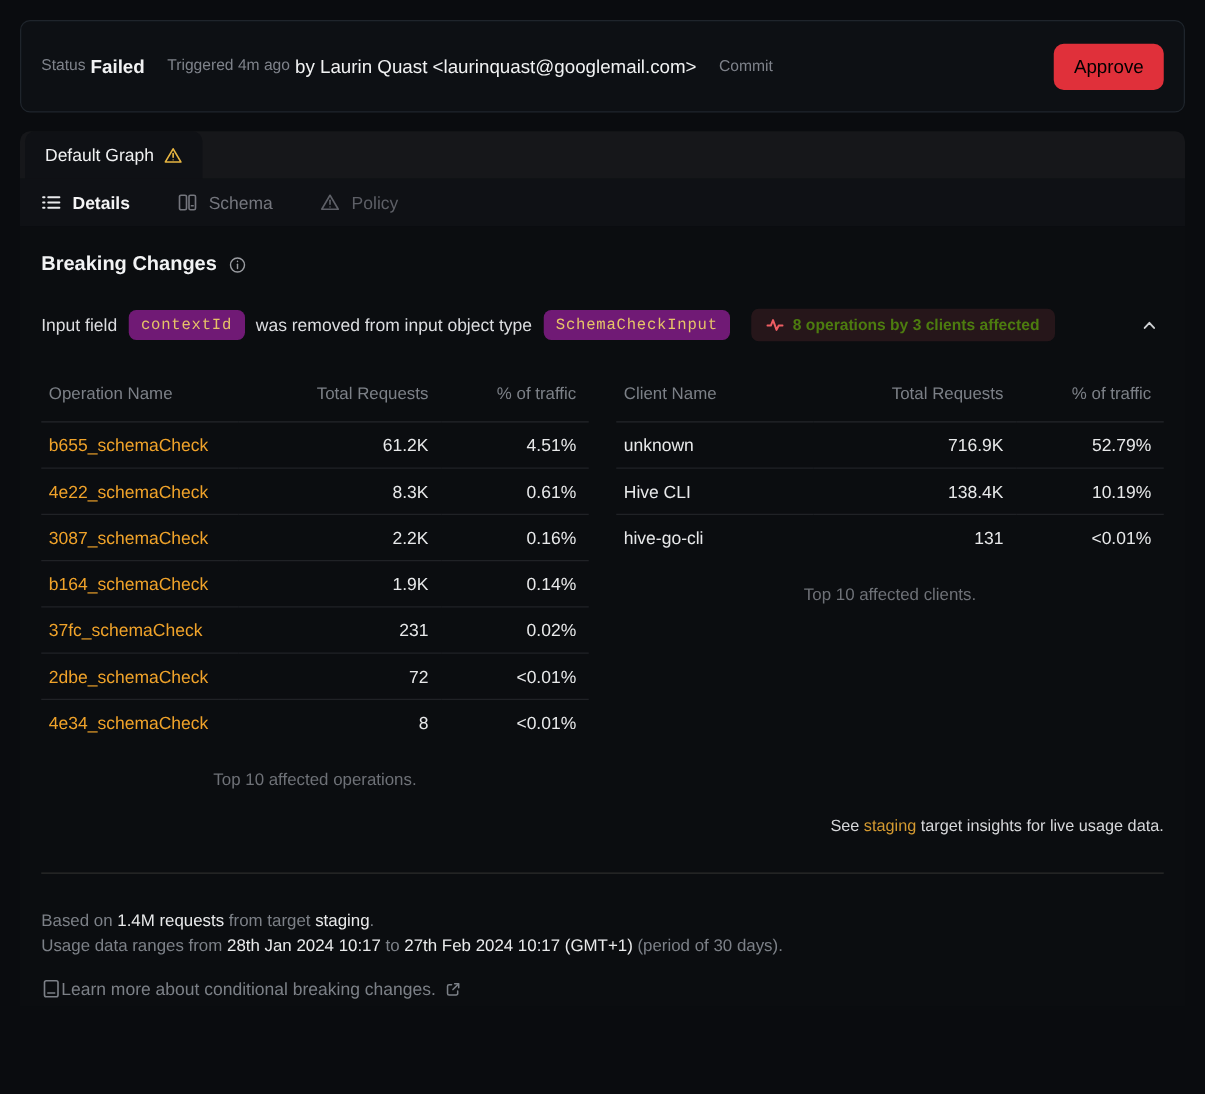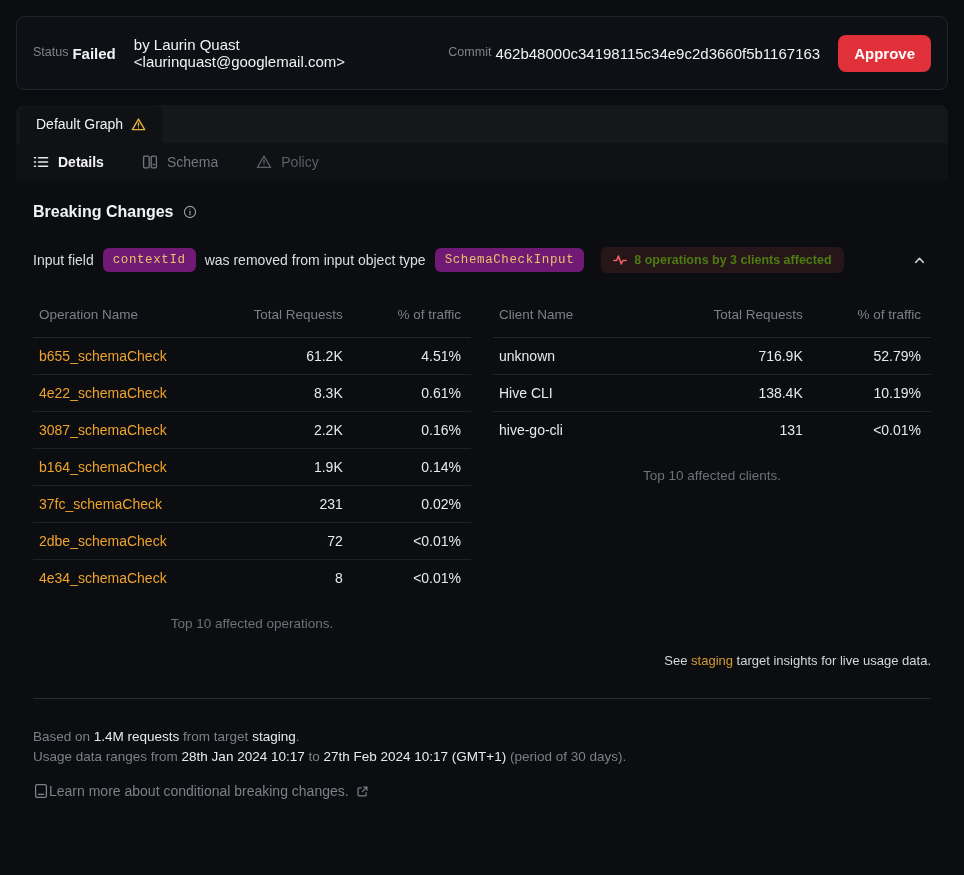--- a/index.html
+++ b/index.html
@@ -23,23 +23,23 @@
     padding:12px 16px;
     height:74px;
   }
   .hc-col { display:flex; flex-direction:row; gap:4px;justify-content:space-between; }
   .hc-label { color:#7e828a; font-size:12.5px; }
   .hc-value { color:#f1f2f3; font-size:15px; }
   .hc-value.strong { font-weight:700; }
   .approve-btn {
     margin-left:auto;
     background:#e0303a;
-    color:#ffffff;
+    color:#000000;
     font-family:"Liberation Sans", sans-serif;
-    font-weight:700;
+    font-weight:400;
     font-size:15px;
     border:none;
     border-radius:8px;
     padding:10px 16px;
     cursor:pointer;
   }
 
   
   .tabstrip {
     margin-top:15px;
@@ -180,25 +180,25 @@
 <body>
 
 <div class="page">
 
   <div class="header-card">
     <div class="hc-col">
       <span class="hc-label">Status</span>
       <span class="hc-value strong">Failed</span>
     </div>
     <div class="hc-col">
+      <span class="hc-label">Triggered 4m ago</span>
       <span class="hc-value">by Laurin Quast &lt;laurinquast@googlemail.com&gt;</span>
     </div>
     <div class="hc-col">
       <span class="hc-label">Commit</span>
-      <span class="hc-value">462b48000c34198115c34e9c2d3660f5b1167163</span>
     </div>
     <button class="approve-btn">Approve</button>
   </div>
 
   <div class="tabstrip">
     <div class="graph-tab">
       <span>Default Graph</span>
       <span>
         <svg width="15" height="15" viewBox="0 0 16 16" fill="none" stroke="#e7b541" stroke-width="1.4" stroke-linejoin="round">
           <path d="M8 2.2 L14.6 13.4 H1.4 Z"></path>

